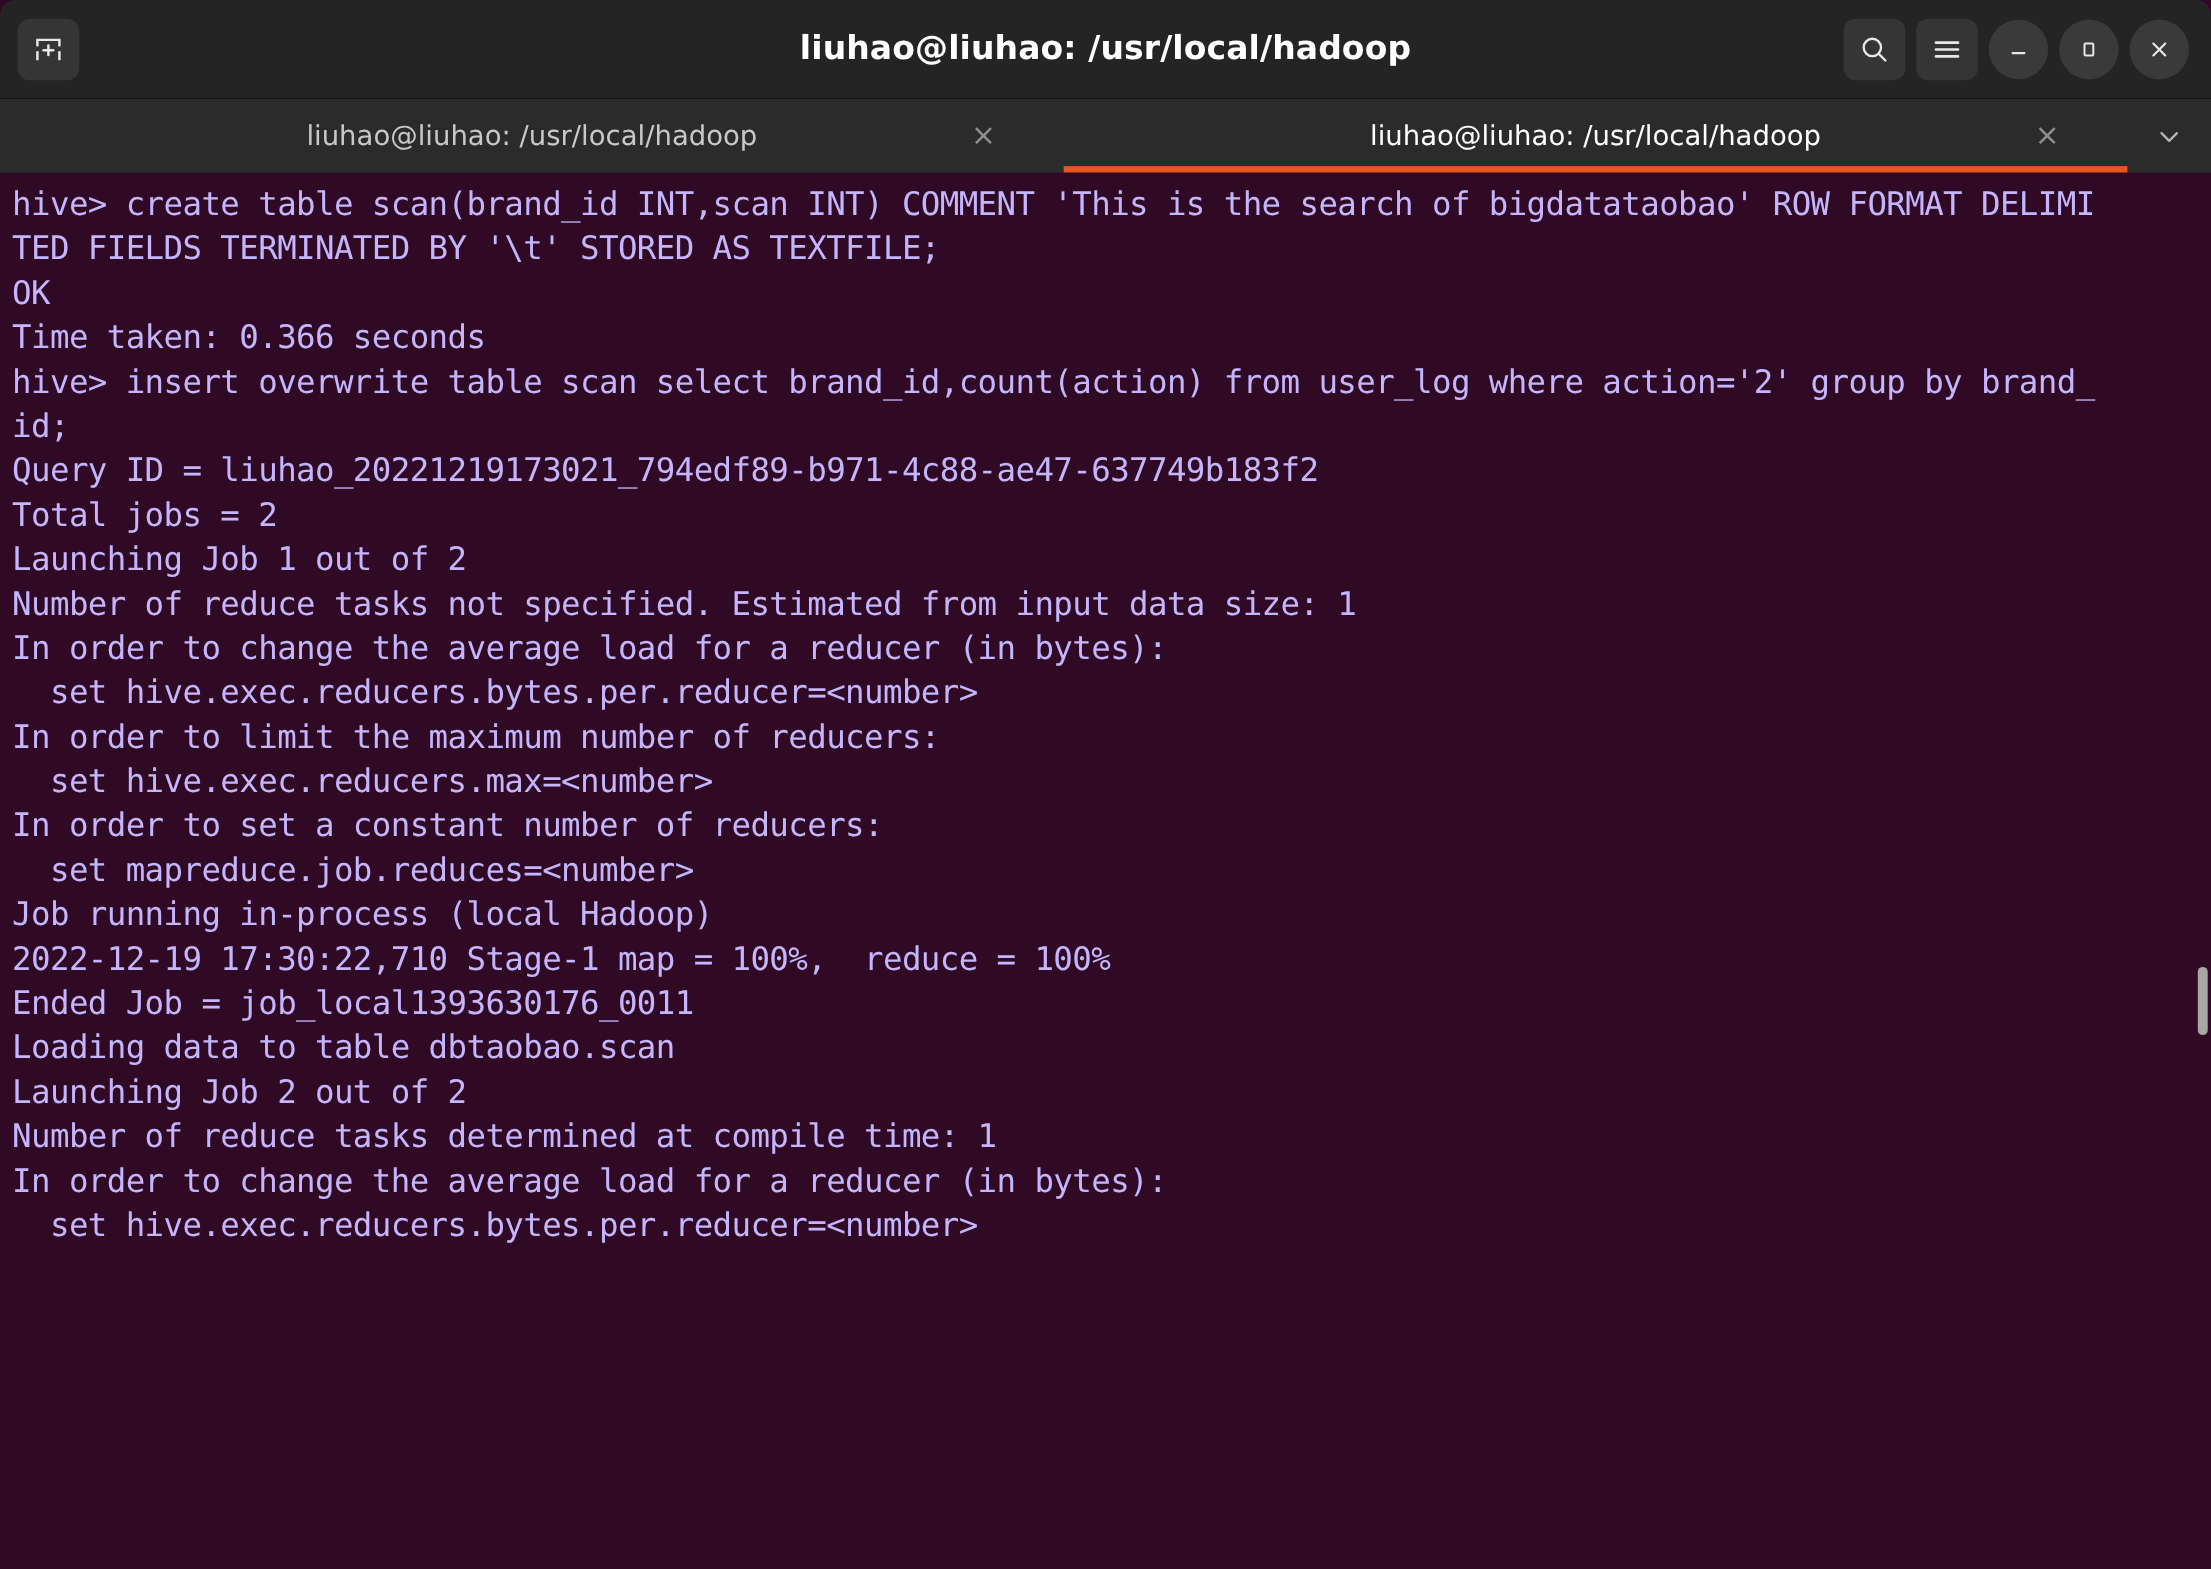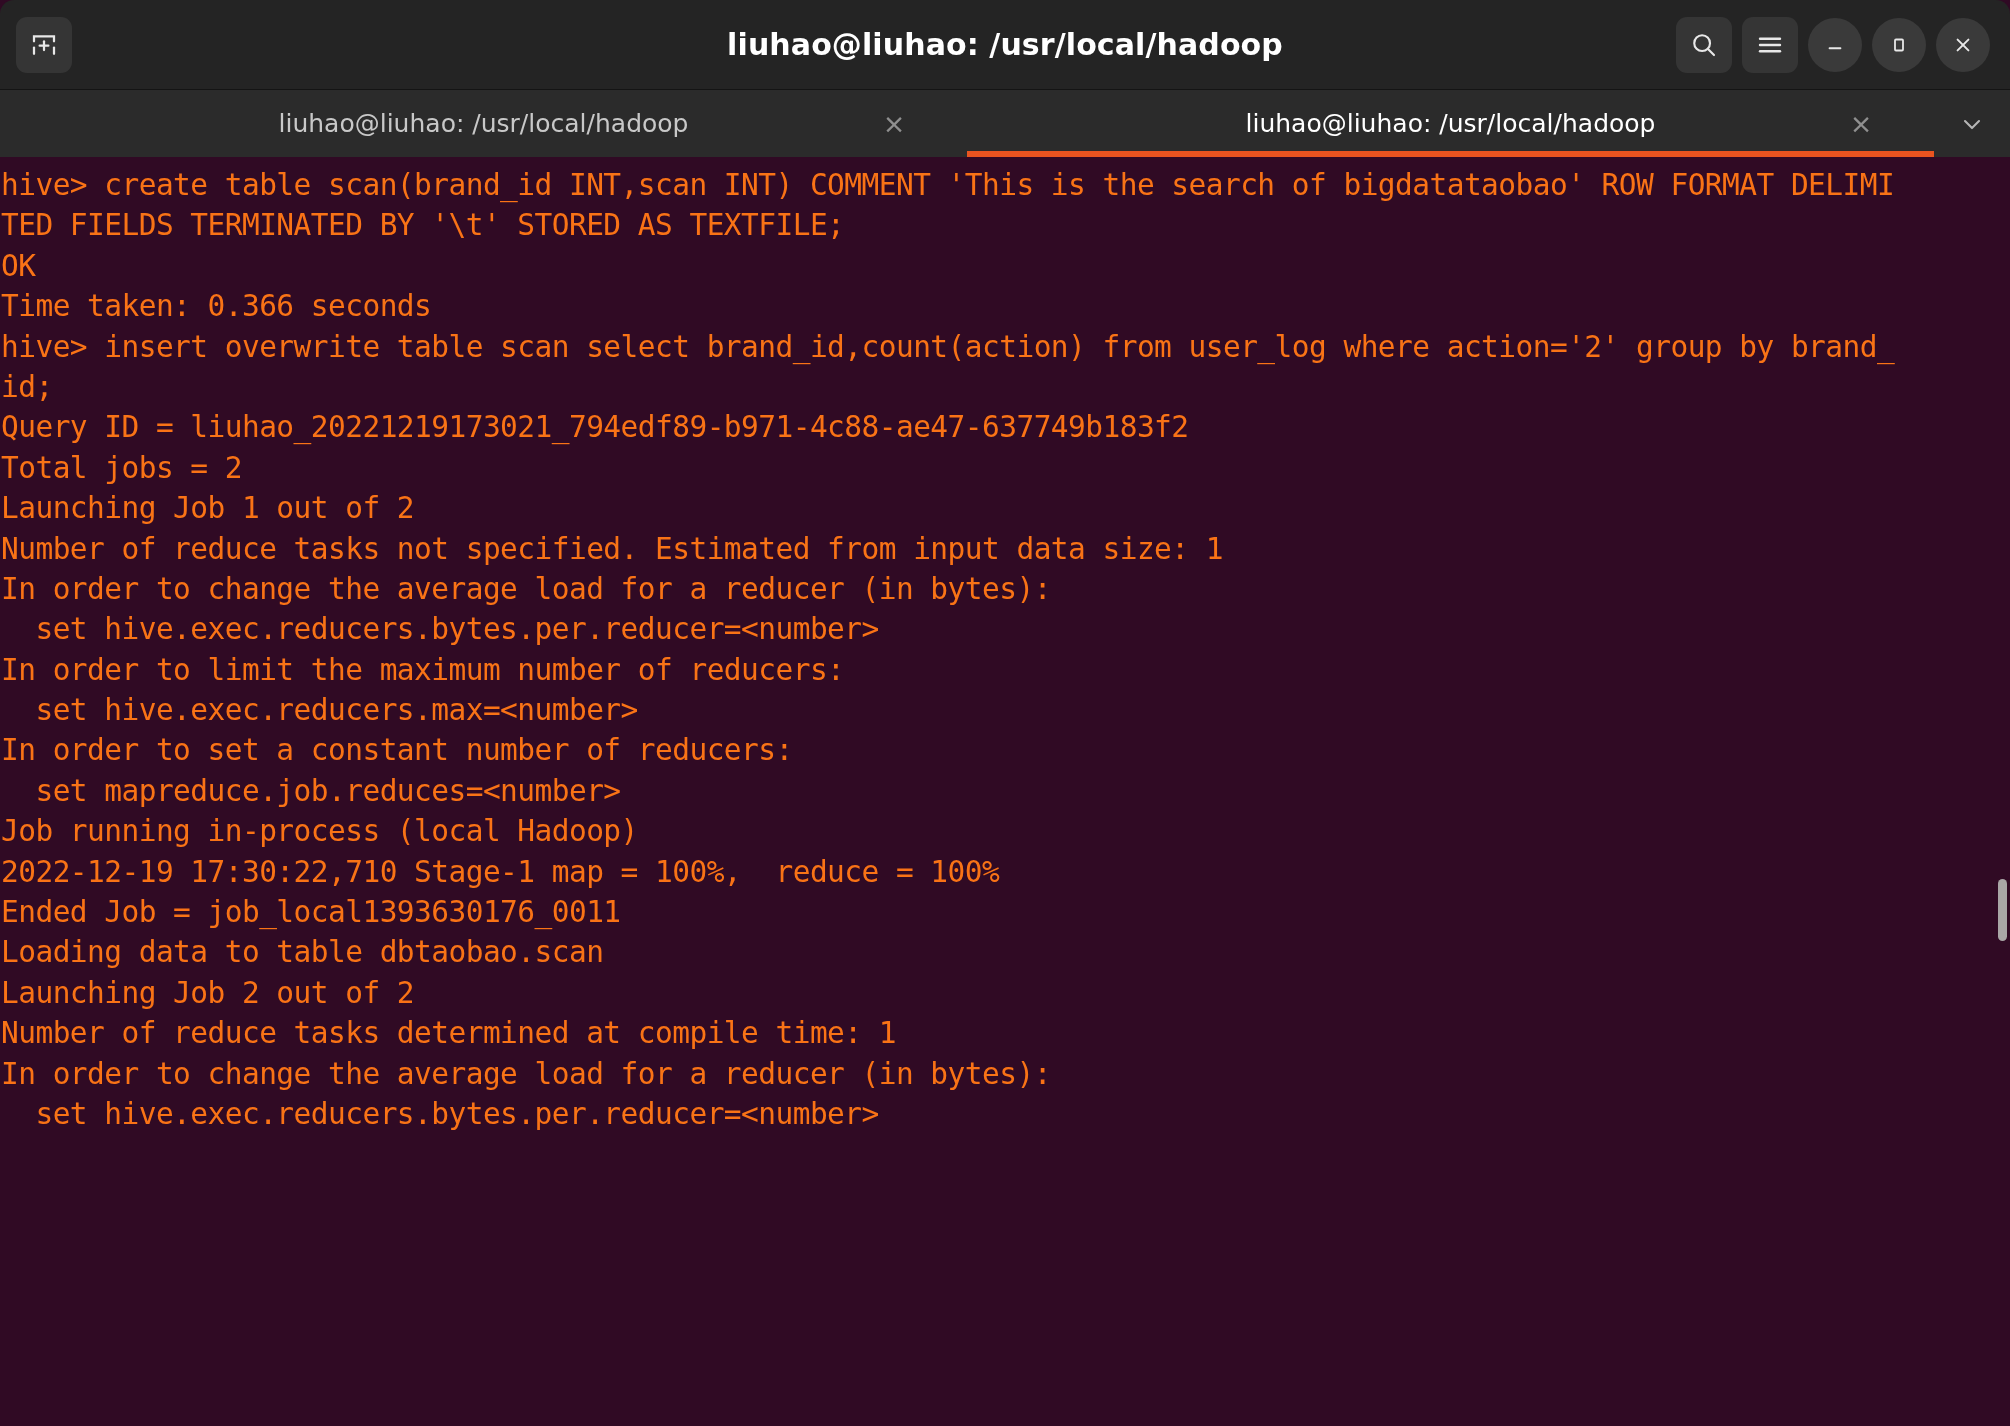--- a/index.html
+++ b/index.html
@@ -145,25 +145,25 @@
   }
 
   
   .term {
     flex: 1 1 auto;
     background: #300a24;
     position: relative;
     overflow: hidden;
   }
   .term-inner {
-    padding: 8px 0 0 0;
+    padding: 8px 0 0 10px;
     font-family: "DejaVu Sans Mono", monospace;
     font-size: 29.5px;
     line-height: 40.4px;
-    color: #f97316;
+    color: #c4b5fd;
     white-space: pre;
     letter-spacing: -0.55px;
   }
   .term-line {
     height: 40.4px;
     padding-left: 1px;
     white-space: pre;
   }
 
   

